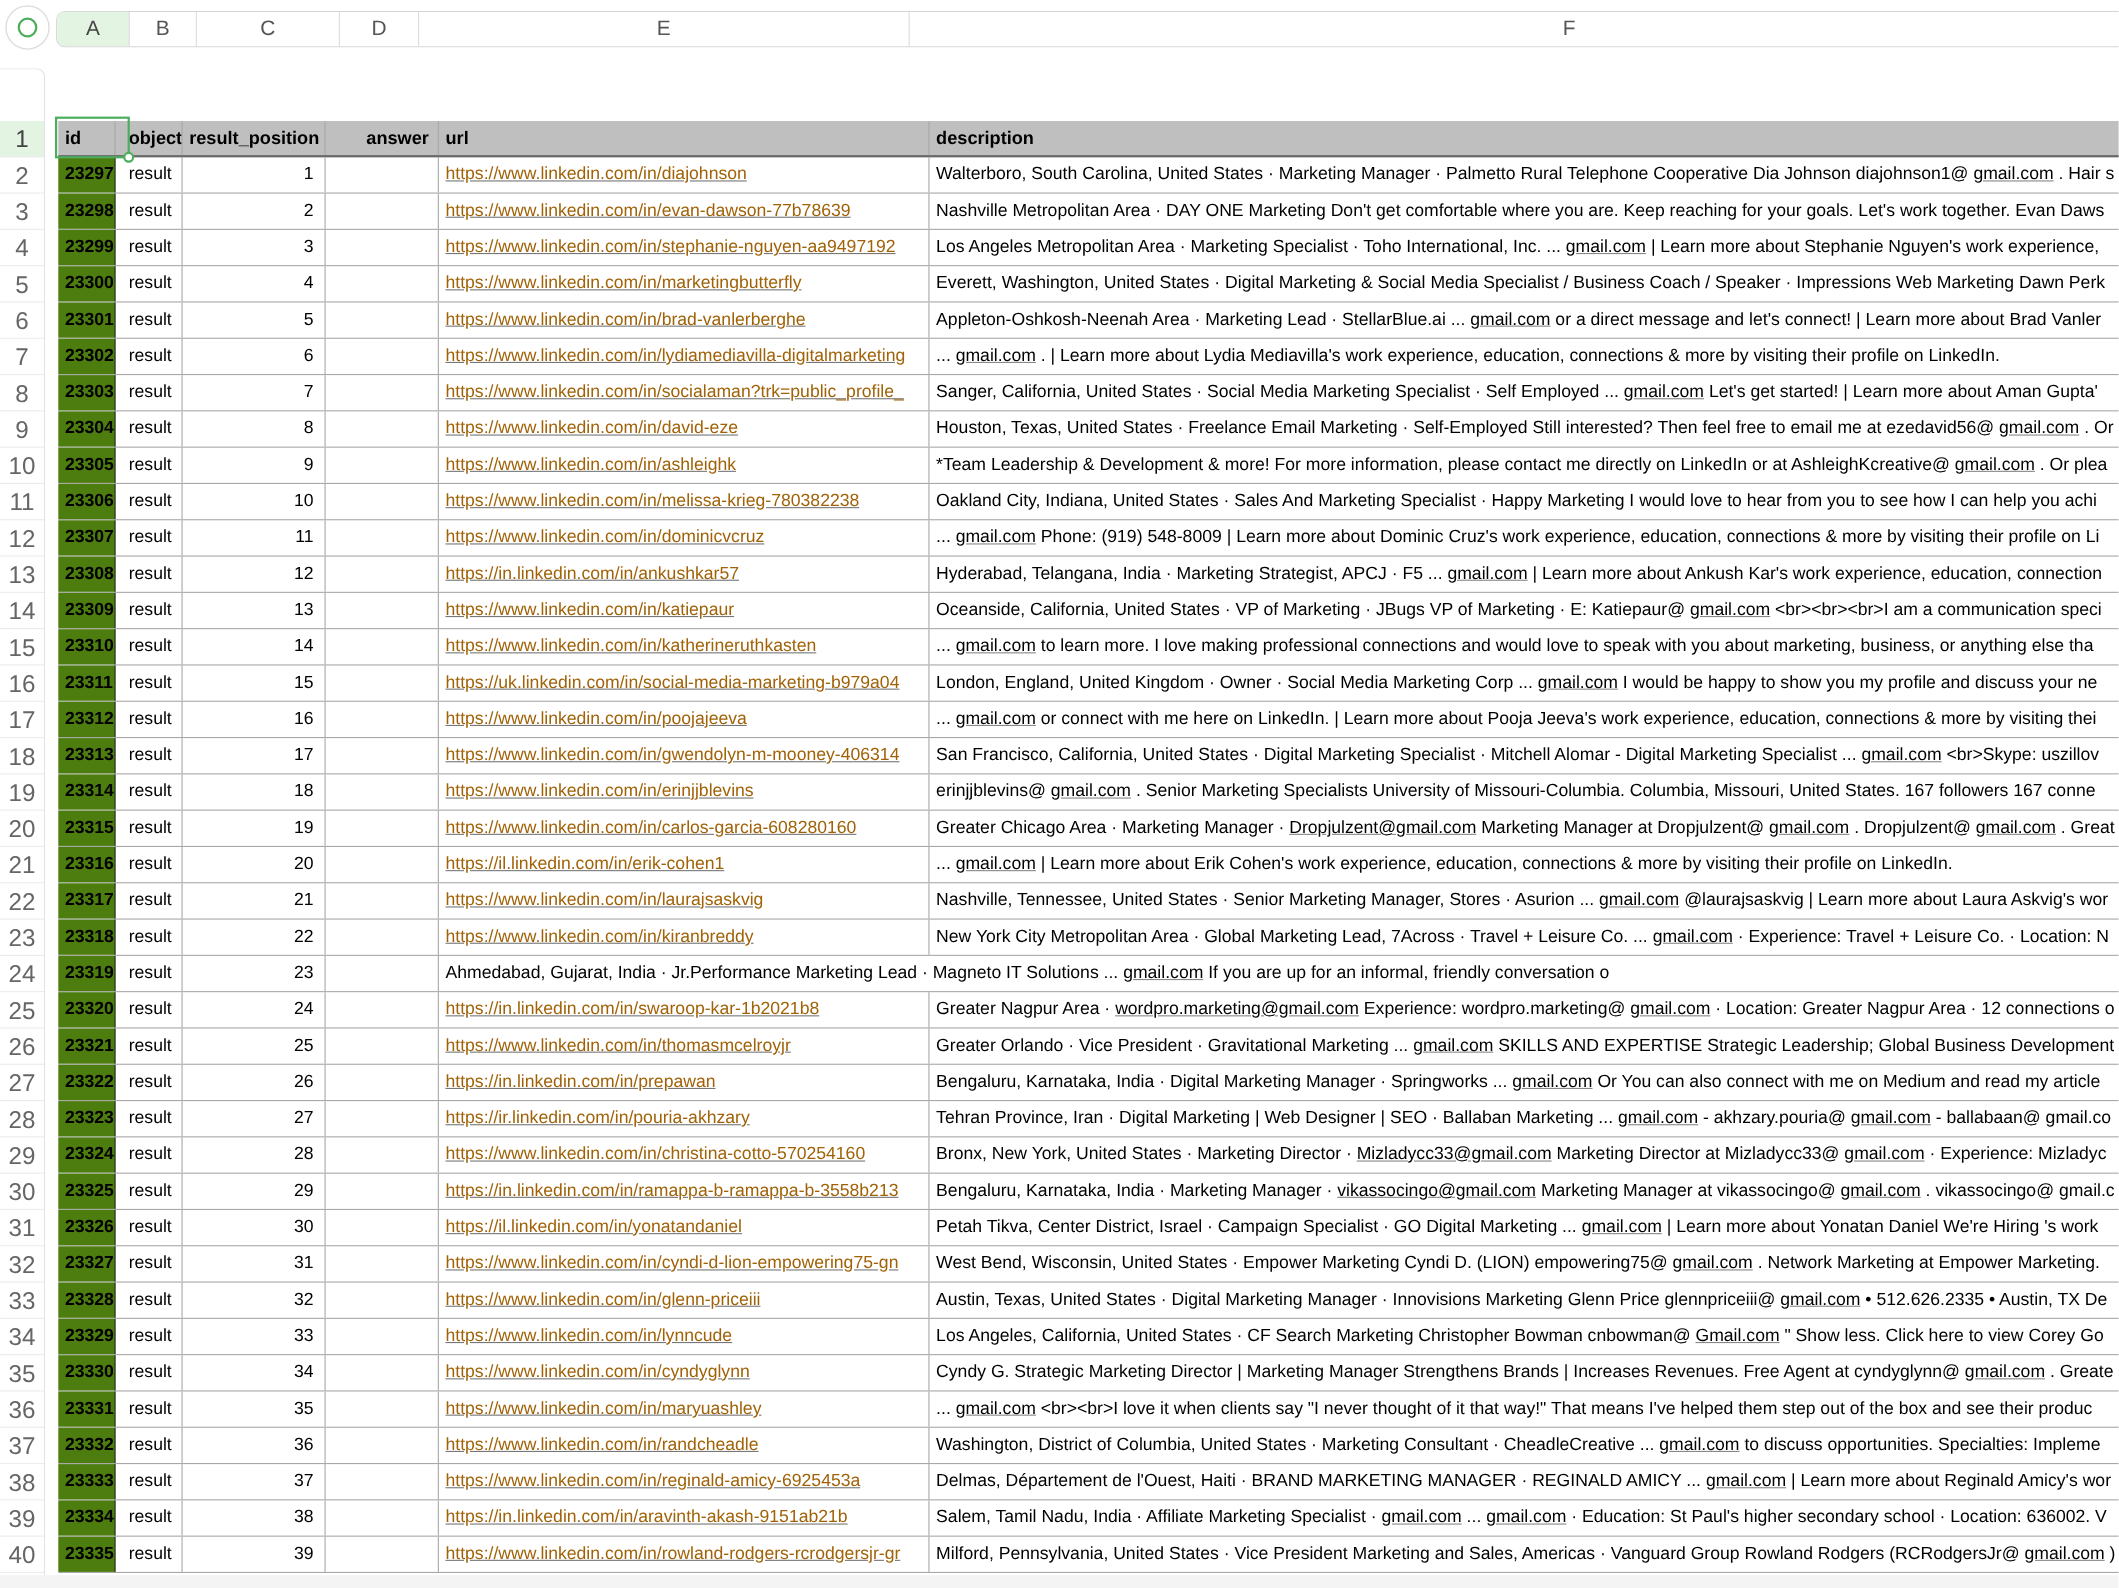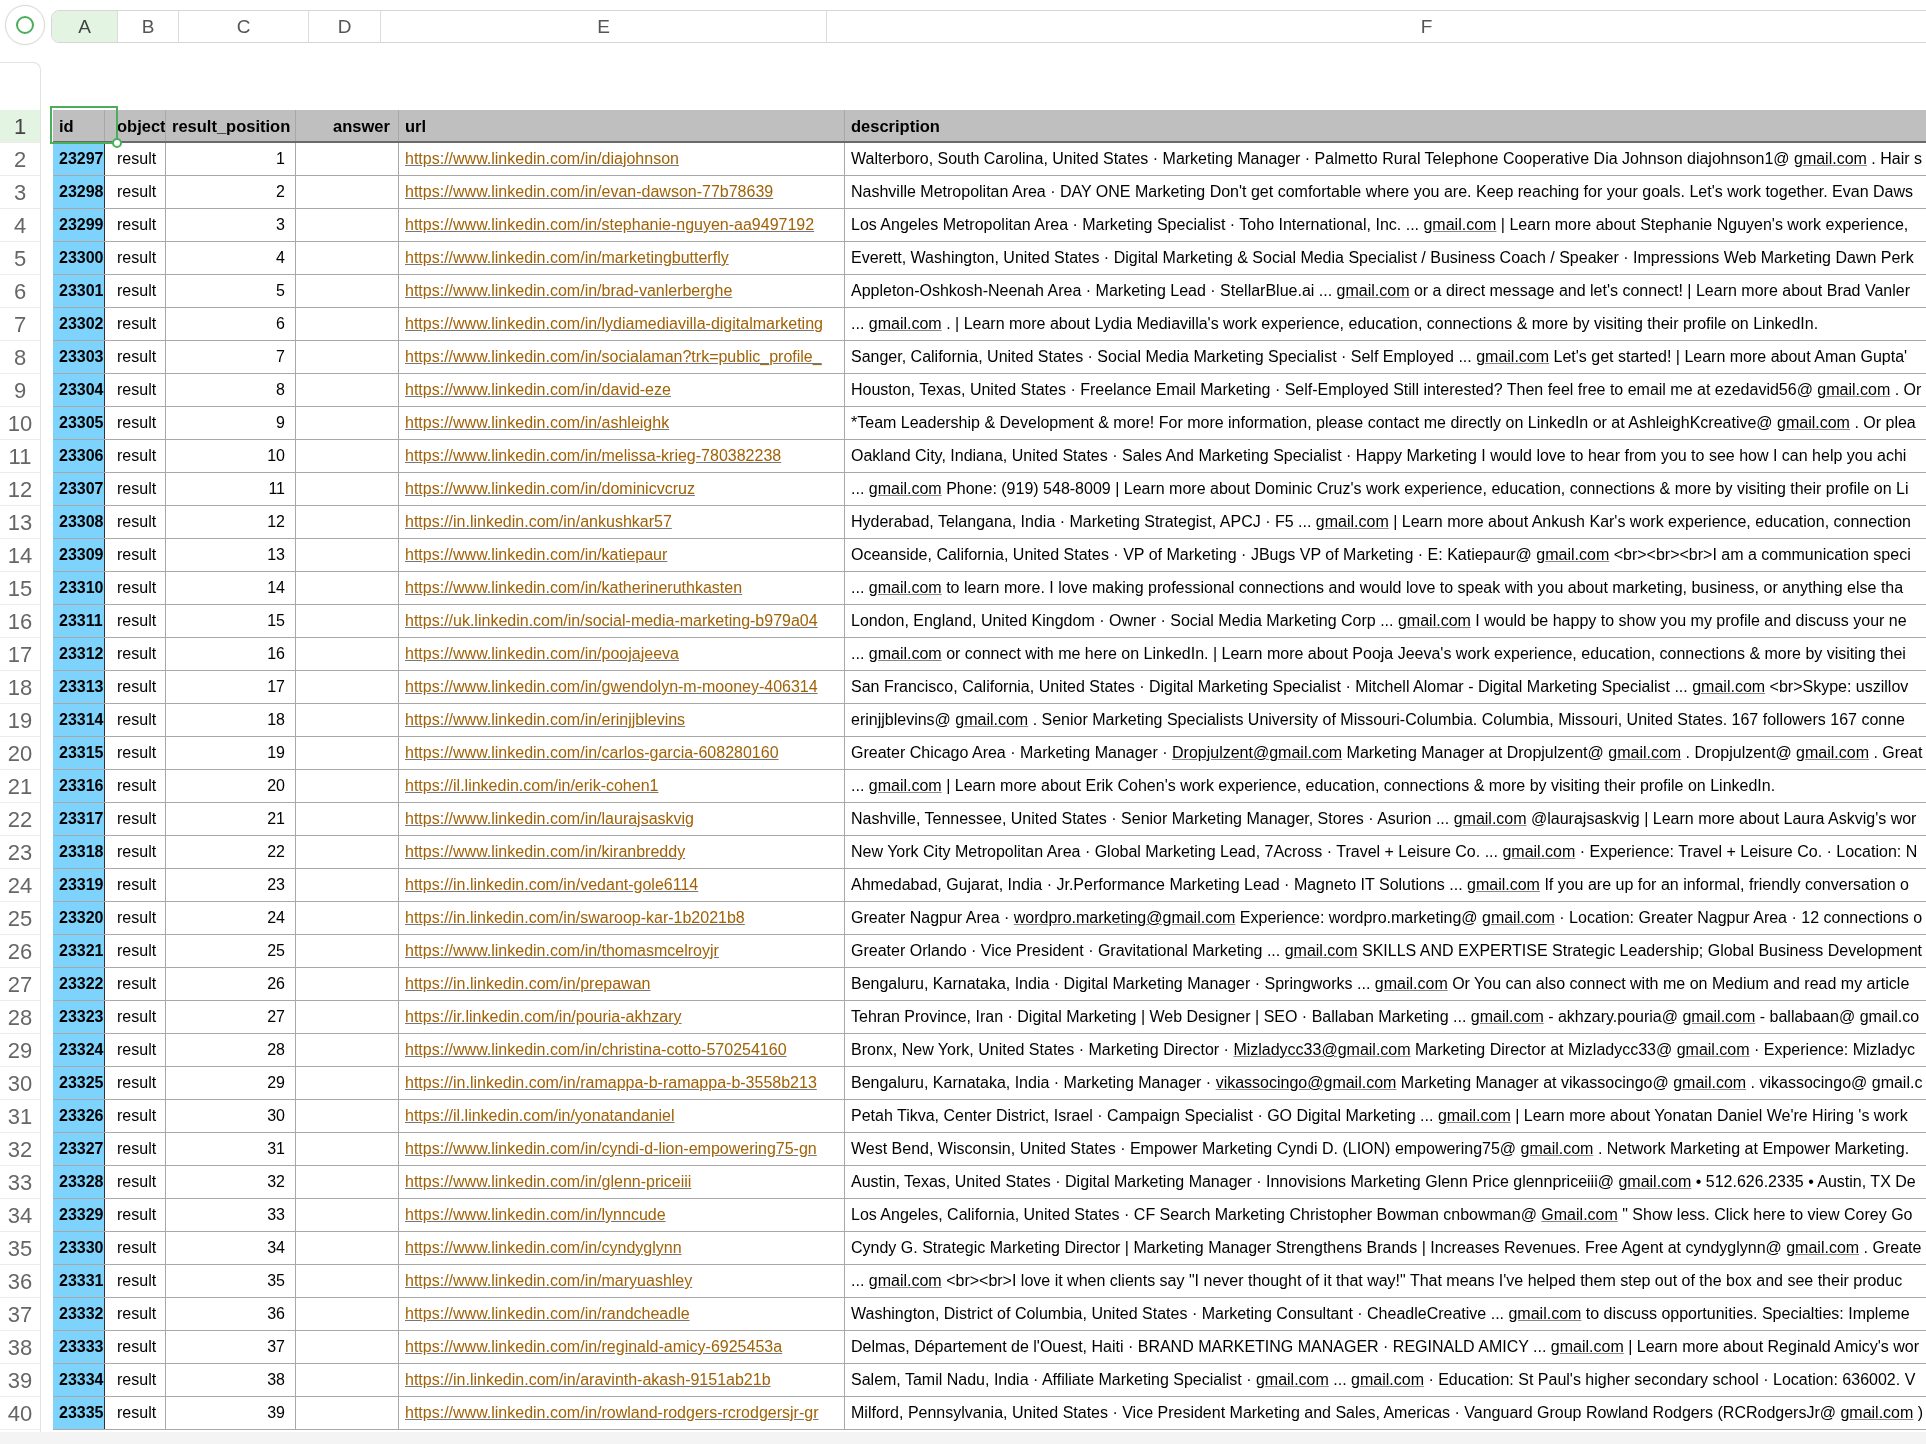--- a/index.html
+++ b/index.html
@@ -49,21 +49,21 @@
     flex:none; height:100%; box-sizing:border-box; border-right:1px solid #a8a8a8;
     font-size:16px; line-height:32px; padding:0 6px; white-space:nowrap; overflow:hidden;
   }
   .grid-row.header .cell { font-weight:bold; font-size:16.5px; }
   .c-a { width:52px; }
   .c-b { width:61px;padding-left:12px; }
   .c-c { width:130px; }
   .c-d { width:72px;margin-left:31px; }
   .c-e { width:446px; }
   .c-f { width:1130px; overflow:visible; border-right:none; }
-  .grid-row:not(.header) .c-a { background:#7dd3fc; font-weight:bold; text-align:right; padding-right:5px; border-right:1px solid #333; }
+  .grid-row:not(.header) .c-a { background:#4d7c0f; font-weight:bold; text-align:right; padding-right:5px; border-right:1px solid #333; }
   .grid-row:not(.header) .c-c { text-align:right; padding-right:10px; }
   .c-e a, .c-e span.link { color:#a16207; text-decoration:underline; text-decoration-color:#777; }
   .desc u { text-decoration-color:#888; }
   
   .selection {
     position:absolute; left:50px; top:106px; width:68px; height:38px;
     border:2.5px solid #4cae5c; box-sizing:border-box; pointer-events:none;
   }
   .selection-handle {
     position:absolute; left:112px; top:138px; width:10px; height:10px; border-radius:50%;
@@ -316,21 +316,20 @@
       <div class="cell c-c">22</div>
       <div class="cell c-d"></div>
       <div class="cell c-e"><span class="link">https://www.linkedin.com/in/kiranbreddy</span></div>
       <div class="cell c-f desc">New York City Metropolitan Area · Global Marketing Lead, 7Across · Travel + Leisure Co. ... <u>gmail.com</u> · Experience: Travel + Leisure Co. · Location: N</div>
     </div>
     <div class="grid-row">
       <div class="cell c-a">23319</div>
       <div class="cell c-b">result</div>
       <div class="cell c-c">23</div>
       <div class="cell c-d"></div>
-      <div class="cell c-e"><span class="link">https://in.linkedin.com/in/vedant-gole6114</span></div>
       <div class="cell c-f desc">Ahmedabad, Gujarat, India · Jr.Performance Marketing Lead · Magneto IT Solutions ... <u>gmail.com</u> If you are up for an informal, friendly conversation o</div>
     </div>
     <div class="grid-row">
       <div class="cell c-a">23320</div>
       <div class="cell c-b">result</div>
       <div class="cell c-c">24</div>
       <div class="cell c-d"></div>
       <div class="cell c-e"><span class="link">https://in.linkedin.com/in/swaroop-kar-1b2021b8</span></div>
       <div class="cell c-f desc">Greater Nagpur Area · <u>wordpro.marketing@gmail.com</u> Experience: wordpro.marketing@ <u>gmail.com</u> · Location: Greater Nagpur Area · 12 connections o</div>
     </div>

